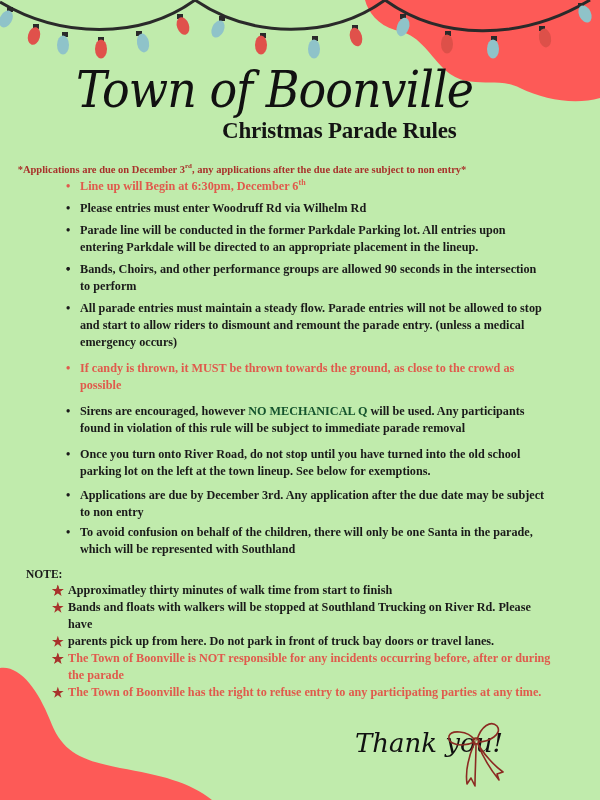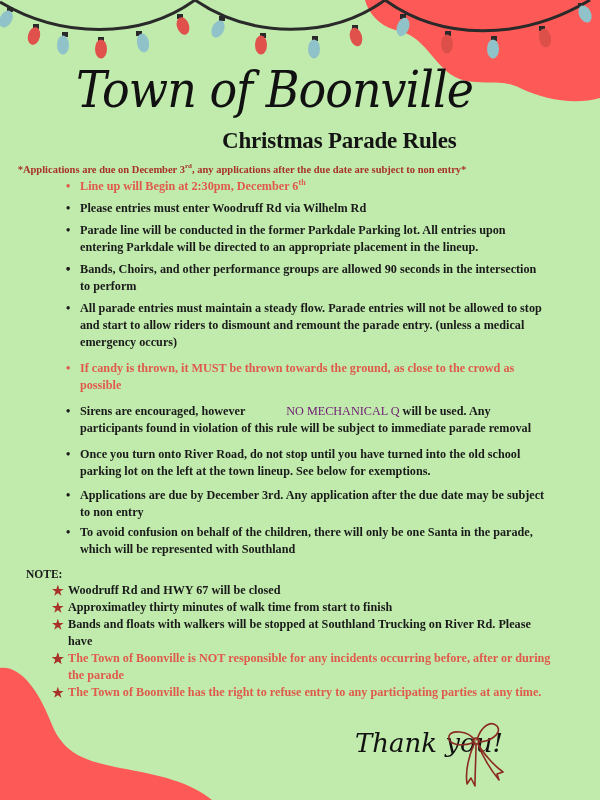--- a/index.html
+++ b/index.html
@@ -14,39 +14,39 @@
 
   .title-script {
     position:absolute; left:76px; top:60px;
     font-family:"DejaVu Serif", serif; font-style:italic;
     font-size:46px; letter-spacing:-1px; color:#111; font-weight:normal;
     transform:scaleY(1.1); transform-origin:left top;
   }
   .subtitle {
     position:absolute; left:222px; top:118px;
     font-family:"Liberation Serif", serif; font-weight:bold;
-    font-size:23px; color:#141414; letter-spacing:-0.2px;margin-top:10px;
+    font-size:23px; color:#141414; letter-spacing:-0.2px;
   }
   .app-note {
     position:absolute; left:0; width:484px; top:162px; text-align:center;
     font-family:"Liberation Serif", serif; font-weight:bold;
     font-size:10.5px; color:#a8322b;
   }
   .app-note sup { font-size:7px; }
 
   .rules { position:absolute; left:66px; top:178px; width:480px; margin:0; padding:0; list-style:none; }
   .rule {
     position:relative; padding-left:14px;
     font-family:"Liberation Serif", serif; font-weight:bold;
     font-size:12.2px; line-height:17px; color:#1a1a1a;
   }
   .rule .bullet { position:absolute; left:0; top:0; }
   .rule.red { color:#e05a4c; }
   .rule sup { font-size:8px; line-height:0; }
-  .hl { color:#701a75; font-weight:normal;margin-left:38px; }
+  .hl { color:#14532d; font-weight:bold; }
 
   .note-label {
     position:absolute; left:26px; top:568px;
     font-family:"Liberation Serif", serif; font-weight:bold; font-size:11.5px; color:#1a1a1a;text-align:center;
   }
   .notes { position:absolute; left:52px; top:582px; width:500px; margin:0; padding:0; list-style:none; }
   .note {
     position:relative; padding-left:16px;
     font-family:"Liberation Serif", serif; font-weight:bold;
     font-size:12.2px; line-height:17px; color:#1a1a1a;
@@ -146,21 +146,21 @@
 
   <div class="title-script">Town of Boonville</div>
   <div class="subtitle">Christmas Parade Rules</div>
 
   <div class="app-note">
     <span>*Applications are due on December 3</span><sup>rd</sup><span>, any applications after the due date are subject to non entry*</span>
   </div>
 
   <ul class="rules">
     <li class="rule red" style="margin-bottom:5px">
-      <span class="bullet">•</span><span>Line up will Begin at 2:30pm,  December 6</span><sup>th</sup>
+      <span class="bullet">•</span><span>Line up will Begin at 6:30pm,  December 6</span><sup>th</sup>
     </li>
     <li class="rule" style="margin-bottom:5px">
       <span class="bullet">•</span><span>Please entries must enter  Woodruff Rd via Wilhelm Rd</span>
     </li>
     <li class="rule" style="margin-bottom:5px">
       <span class="bullet">•</span><span>Parade line will be conducted in the former Parkdale Parking lot. All entries upon entering Parkdale will be directed to an appropriate placement in the lineup.</span>
     </li>
     <li class="rule" style="margin-bottom:5px">
       <span class="bullet">•</span>
     </li>
@@ -184,30 +184,30 @@
     </li>
     <li class="rule">
       <span class="bullet">•</span><span>To avoid confusion on behalf of the children, there will only be one Santa in the parade, which will be represented with Southland</span>
     </li>
   </ul>
 
   <div class="note-label">NOTE:</div>
 
   <ul class="notes">
     <li class="note">
-      <span class="star">★</span><span>Woodruff Rd and HWY 67 will be closed</span>
+      <span class="star">★</span>
     </li>
     <li class="note">
       <span class="star">★</span><span>Approximatley thirty minutes of walk time from start to finish</span>
     </li>
     <li class="note">
       <span class="star">★</span><span>Bands and floats with walkers will be stopped at Southland Trucking on River Rd. Please have</span>
     </li>
     <li class="note">
-      <span class="star">★</span>
+      <span class="star">★</span><span>parents pick up from here. Do not park in front of truck bay doors or travel lanes.</span>
     </li>
     <li class="note">
       <span class="star">★</span>
     </li>
     <li class="note red">
       <span class="star">★</span><span>The Town of Boonville is NOT responsible for any incidents occurring before, after or during the parade</span>
     </li>
     <li class="note red">
       <span class="star">★</span><span>The Town of Boonville has the right to refuse entry to any participating parties at any time.</span>
     </li>

